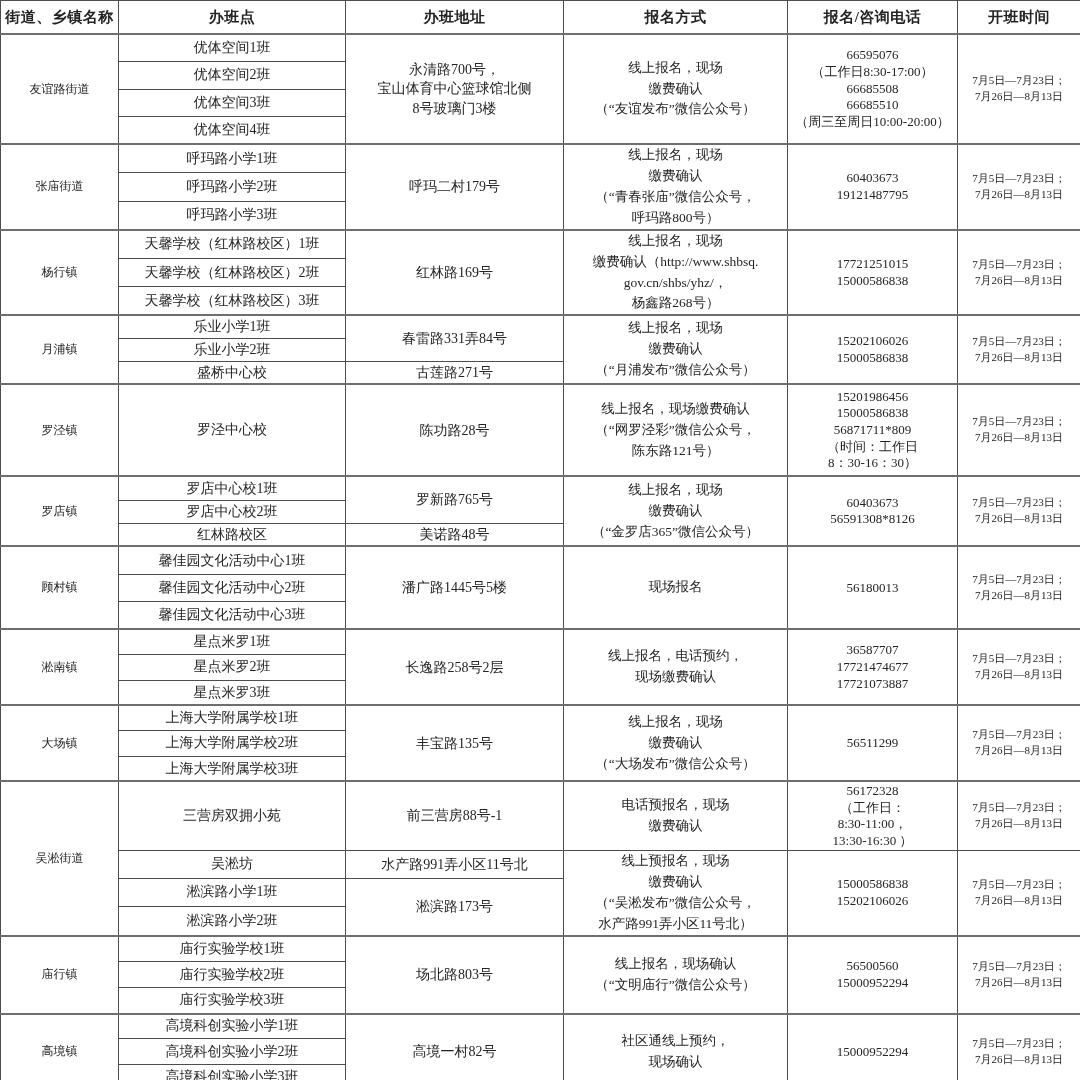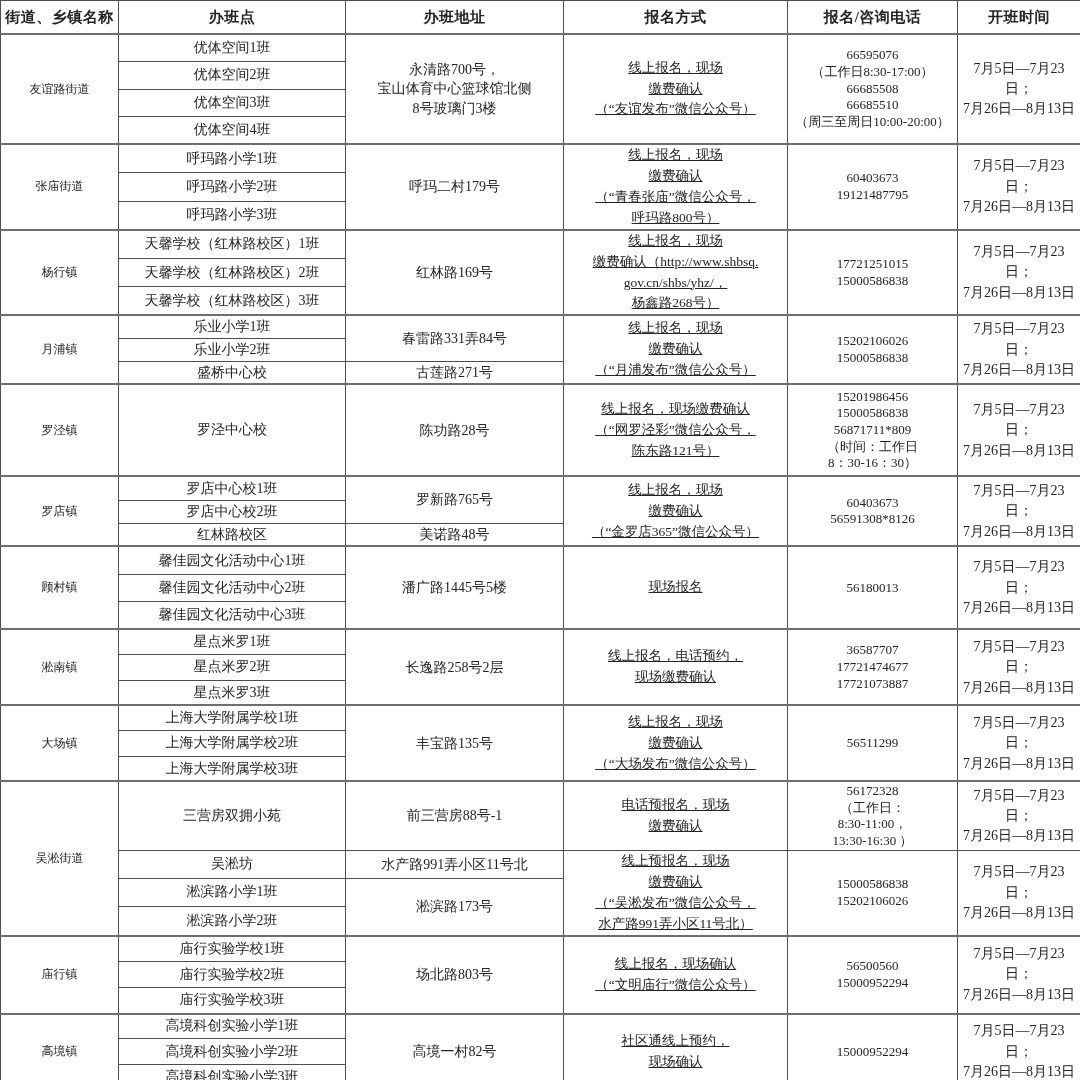--- a/index.html
+++ b/index.html
@@ -6,23 +6,23 @@
   body{width:1080px;height:1080px;overflow:hidden;
        font-family:"Liberation Serif","DejaVu Serif",serif;color:#242424;}
   table{border-collapse:collapse;table-layout:fixed;width:1080px;}
   th,td{border:1px solid #4d4d4d;text-align:center;vertical-align:middle;
         padding:0 2px;overflow:hidden;word-break:break-all;}
   thead th{height:32px;font-size:15px;font-weight:bold;letter-spacing:0.5px;text-align:center;}
   tr.section-start td{border-top:2px solid #6e6e6e;}
   td.cell-district{font-size:12px;}
   td.cell-class{font-size:14px;margin-left:29px;}
   td.cell-addr{font-size:14px;line-height:1.4;}
-  td.cell-method{font-size:13.5px;line-height:1.55;text-decoration:underline;}
+  td.cell-method{font-size:13.5px;line-height:1.55;}
   td.cell-phone{font-size:13px;line-height:1.28;}
-  td.cell-date{font-size:14px;line-height:1.45;}
+  td.cell-date{font-size:11px;line-height:1.45;}
 </style>
 </head>
 <body>
 
 <table>
   <colgroup>
     <col style="width:118px">
     <col style="width:227px">
     <col style="width:218px">
     <col style="width:224px">

